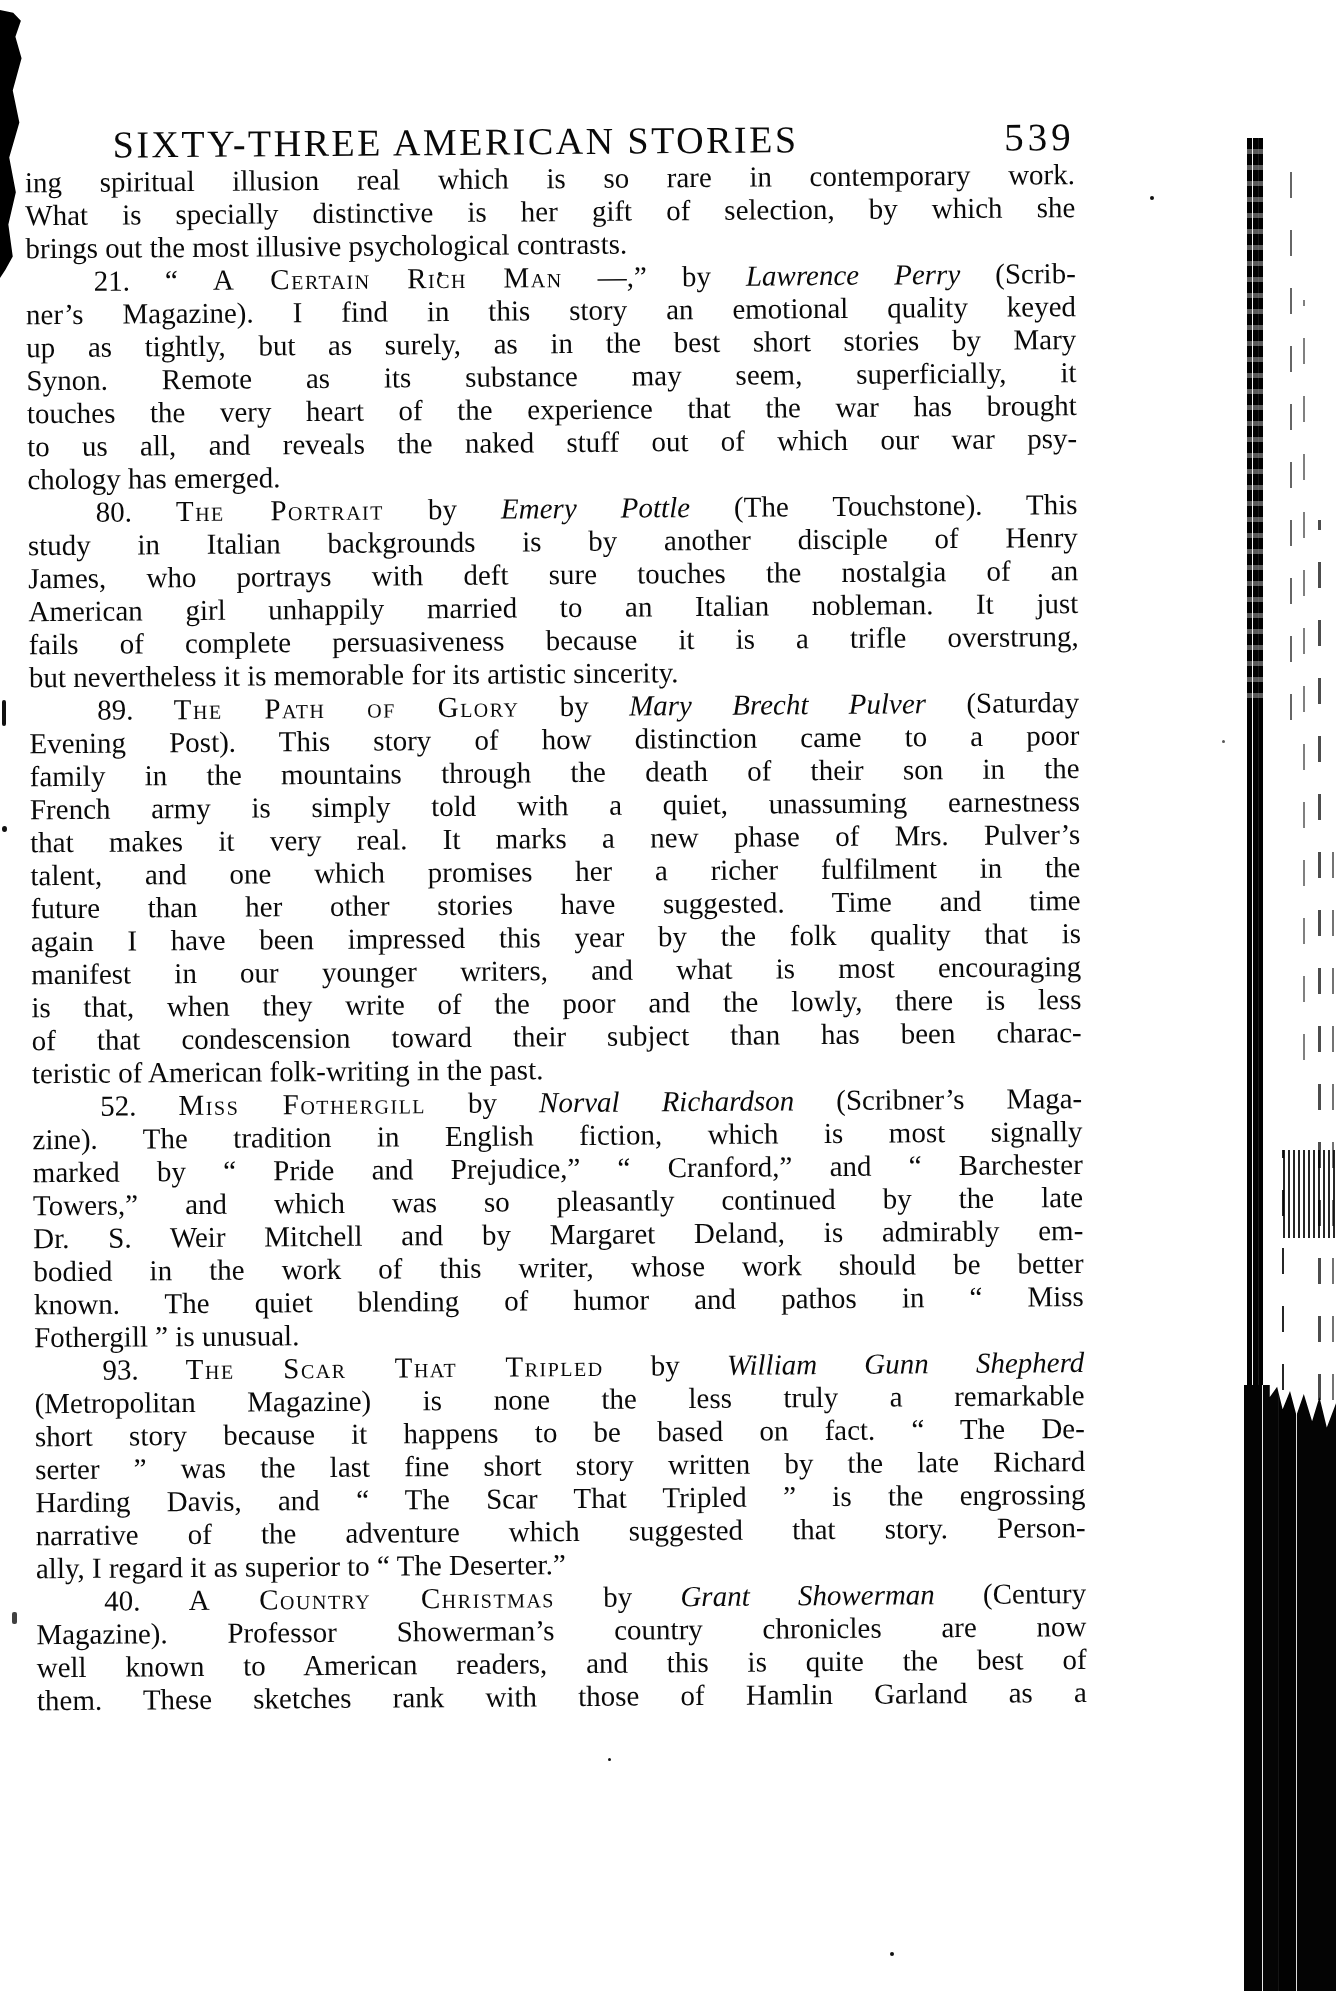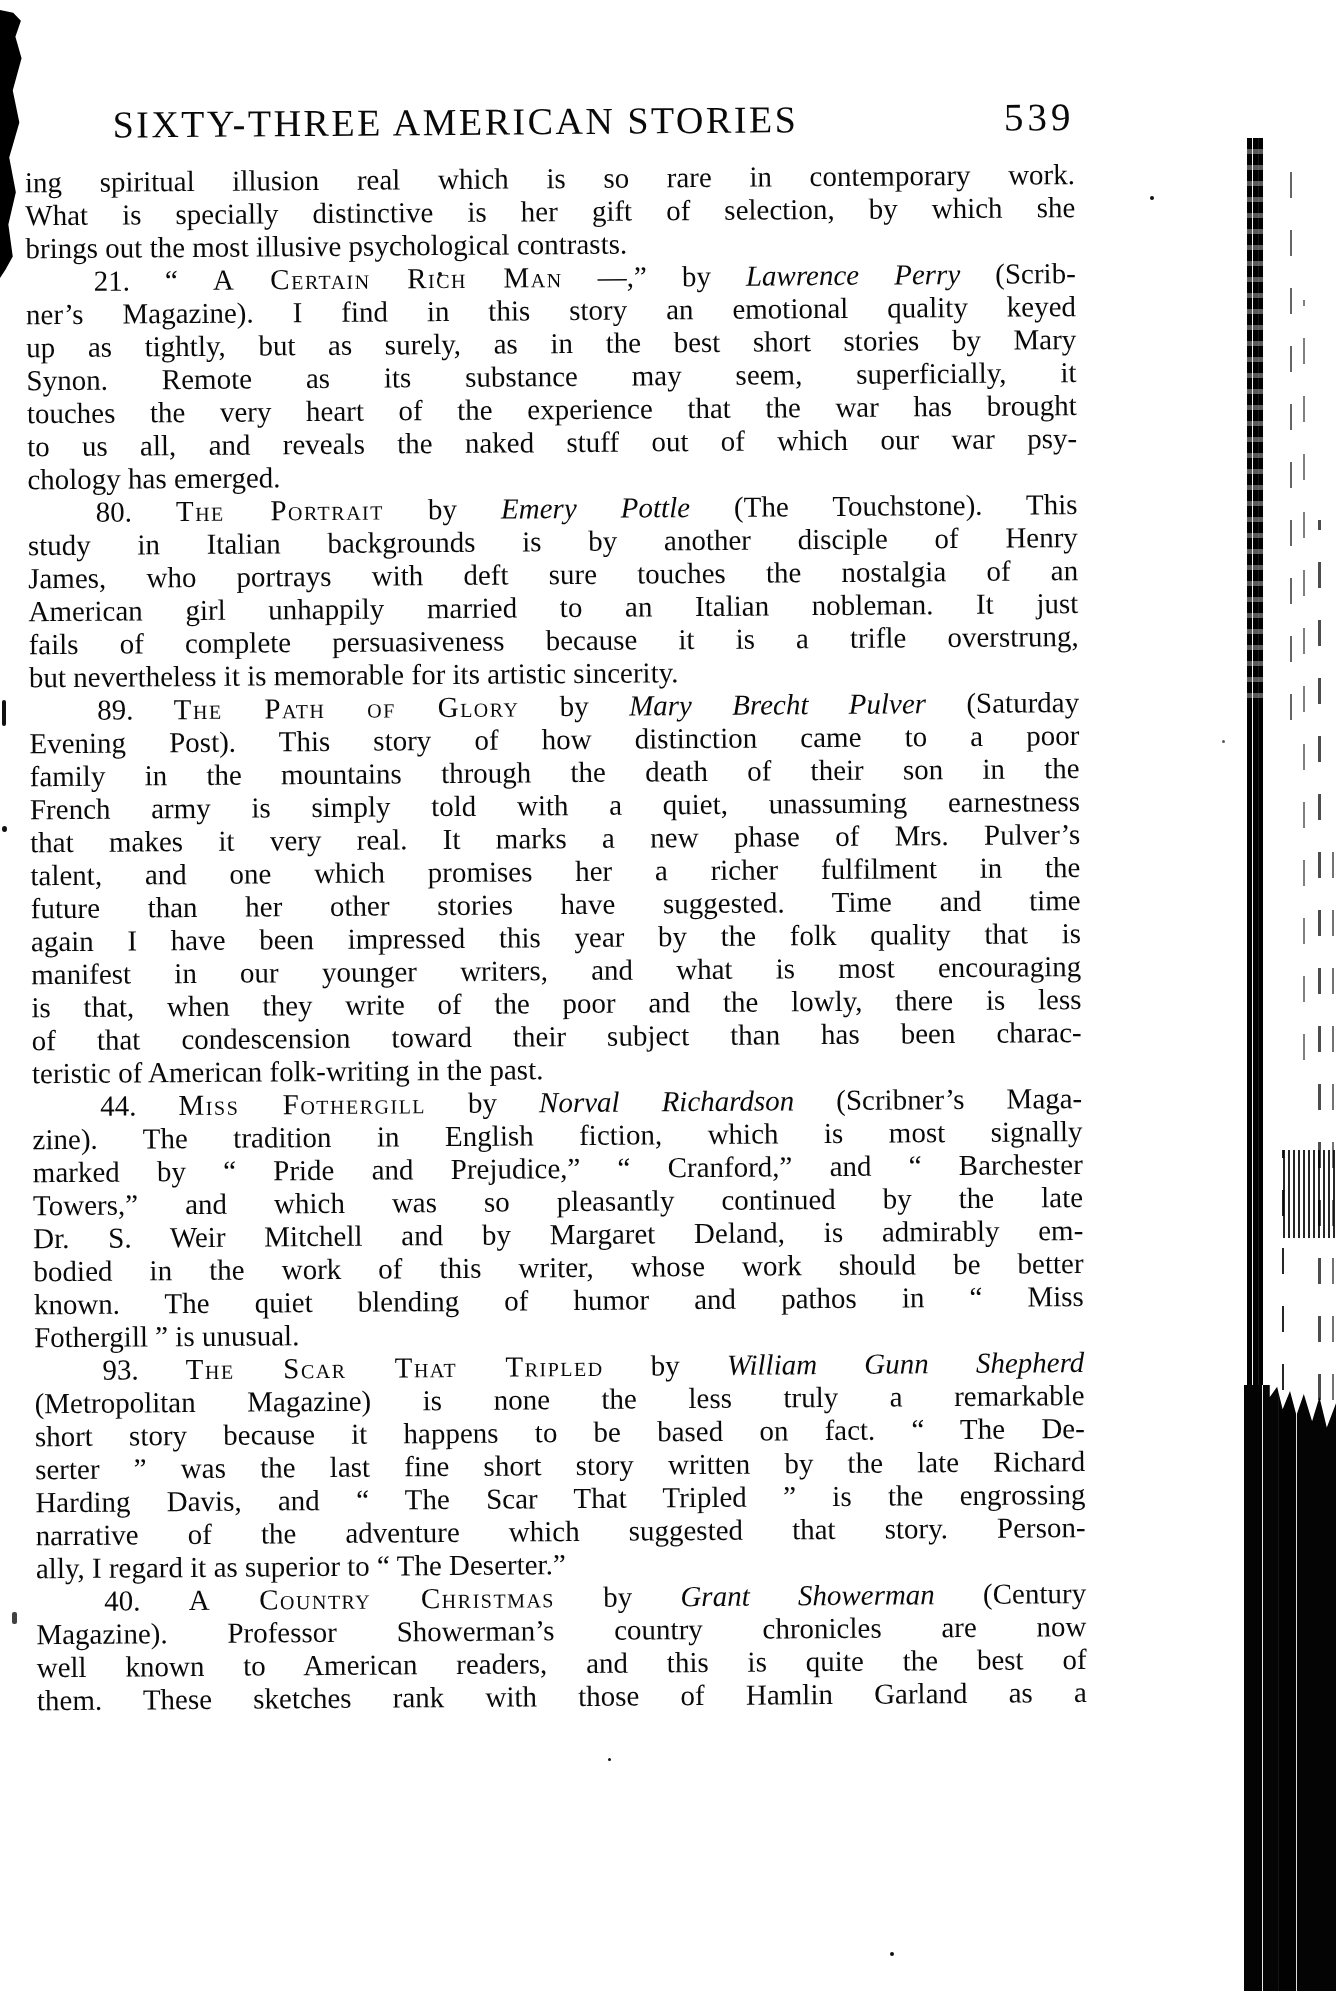--- a/index.html
+++ b/index.html
@@ -16,21 +16,21 @@
     position:absolute; inset:0;
     transform:rotate(-0.45deg);
     transform-origin:1080px 180px;
   }
   .header {
     position:absolute; top:94px; left:25px; width:1050px;
     display:flex; justify-content:space-between; align-items:baseline;
     box-sizing:border-box; padding-left:88px;
     font-size:38px; letter-spacing:2.5px; white-space:nowrap;
   }
-  .header .pgnum { letter-spacing:4px; font-size:39px; }
+  .header .pgnum { letter-spacing:4px; font-size:39px;margin-top:20px; }
   .text-block { position:absolute; top:158px; left:25px; width:1050px; }
   .line {
     width:1050px; height:33px; line-height:33px; font-size:29px;
     text-align:justify; text-align-last:left;
     overflow:visible; white-space:normal;
   }
   .line.just { text-align-last:justify; }
   .line.indent { text-indent:68px; }
   .sc { font-variant:small-caps; letter-spacing:1.5px; }
   .it { font-style:italic; }
@@ -107,21 +107,21 @@
         <div class="line just"><span>family in the mountains through the death of their son in the</span></div>
         <div class="line just"><span>French army is simply told with a quiet, unassuming earnestness</span></div>
         <div class="line just"><span>that makes it very real.  It marks a new phase of Mrs. Pulver’s</span></div>
         <div class="line just"><span>talent, and one which promises her a richer fulfilment in the</span></div>
         <div class="line just"><span>future than her other stories have suggested.  Time and time</span></div>
         <div class="line just"><span>again I have been impressed this year by the folk quality that is</span></div>
         <div class="line just"><span>manifest in our younger writers, and what is most encouraging</span></div>
         <div class="line just"><span>is that, when they write of the poor and the lowly, there is less</span></div>
         <div class="line just"><span>of that condescension toward their subject than has been charac-</span></div>
         <div class="line"><span>teristic of American folk-writing in the past.</span></div>
-        <div class="line indent just"><span>44. </span><span class="sc">Miss Fothergill</span><span> by </span><span class="it">Norval Richardson</span><span> (Scribner’s Maga-</span></div>
+        <div class="line indent just"><span>52. </span><span class="sc">Miss Fothergill</span><span> by </span><span class="it">Norval Richardson</span><span> (Scribner’s Maga-</span></div>
         <div class="line just"><span>zine).  The tradition in English fiction, which is most signally</span></div>
         <div class="line just"><span>marked by “ Pride and Prejudice,” “ Cranford,” and “ Barchester</span></div>
         <div class="line just"><span>Towers,” and which was so pleasantly continued by the late</span></div>
         <div class="line just"><span>Dr. S. Weir Mitchell and by Margaret Deland, is admirably em-</span></div>
         <div class="line just"><span>bodied in the work of this writer, whose work should be better</span></div>
         <div class="line just"><span>known.  The quiet blending of humor and pathos in “ Miss</span></div>
         <div class="line"><span>Fothergill ” is unusual.</span></div>
         <div class="line indent just"><span>93. </span><span class="sc">The Scar That Tripled</span><span> by </span><span class="it">William Gunn Shepherd</span></div>
         <div class="line just"><span>(Metropolitan Magazine) is none the less truly a remarkable</span></div>
         <div class="line just"><span>short story because it happens to be based on fact.  “ The De-</span></div>

